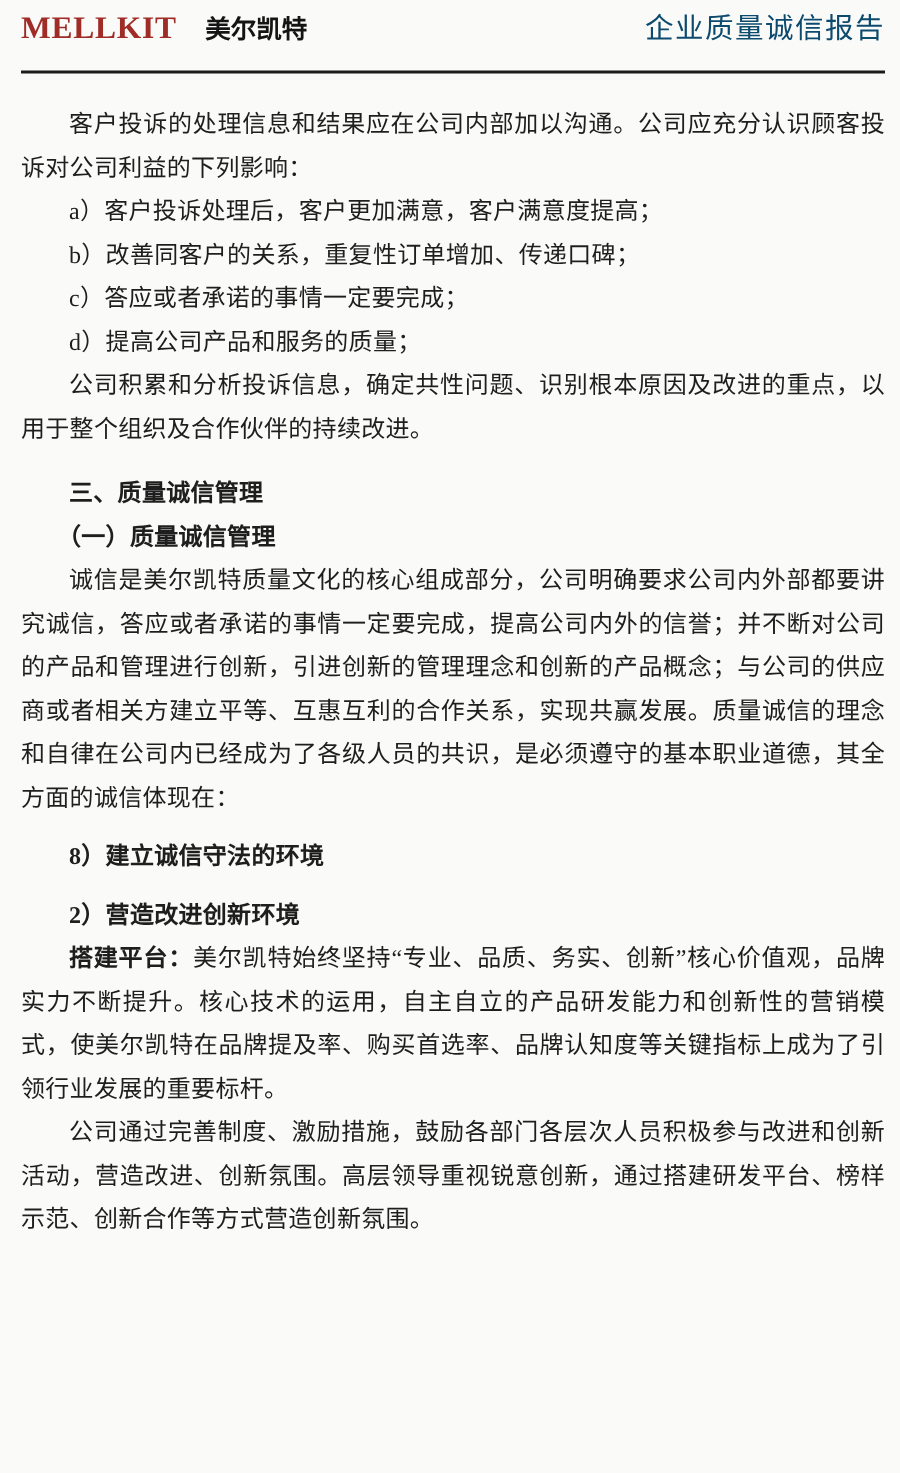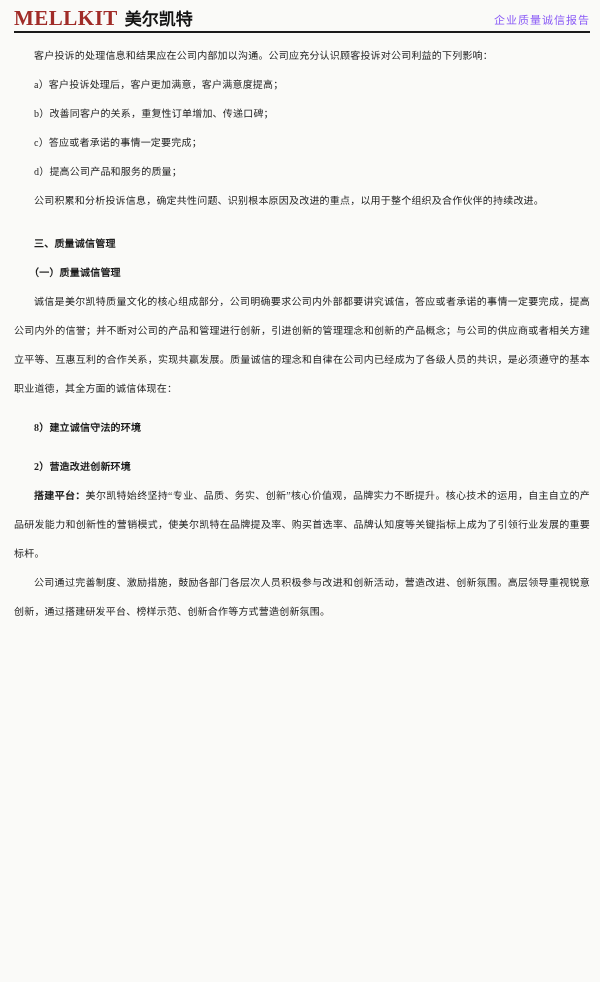--- a/index.html
+++ b/index.html
@@ -18,52 +18,52 @@
     color: #1e1e1e;
     display: flex;
     flex-direction: column;
     overflow: hidden;
   }
   
   .page-header {
     display: flex;
     justify-content: space-between;
     align-items: flex-end;
-    padding: 7px 0 0 0;
+    padding: 7px 0 16px 0;
     border-bottom: 2px solid #1b1b1b;
   }
   .brand {
     display: flex;
     align-items: baseline;
     line-height: 22px;
     white-space: nowrap;
   }
   .brand-latin {
     font-size: 21px;
     font-weight: bold;
     letter-spacing: 0.5px;
     color: #a02c28;
   }
   .brand-cn {
     font-size: 17px;
     font-weight: 600;
-    margin-left: 7px;
+    margin-left: 19px;
     color: #141414;
   }
   .header-title {
-    font-size: 11px;
+    font-size: 19px;
     line-height: 22px;
-    color: #8b5cf6;
+    color: #0c4a6e;
     letter-spacing: 1px;
     white-space: nowrap;
   }
   
   .doc-body {
-    margin-top: 8px;
-    font-size: 10px;
+    margin-top: 20px;
+    font-size: 16px;
     line-height: 29px;
     text-align: justify;
     letter-spacing: 0.2px;
   }
   .doc-body p { margin: 0; }
   .para      { text-indent: 2em; }
   .list-item { text-indent: 2em; }
   .h-section {
     font-weight: bold;
     text-indent: 2em;

